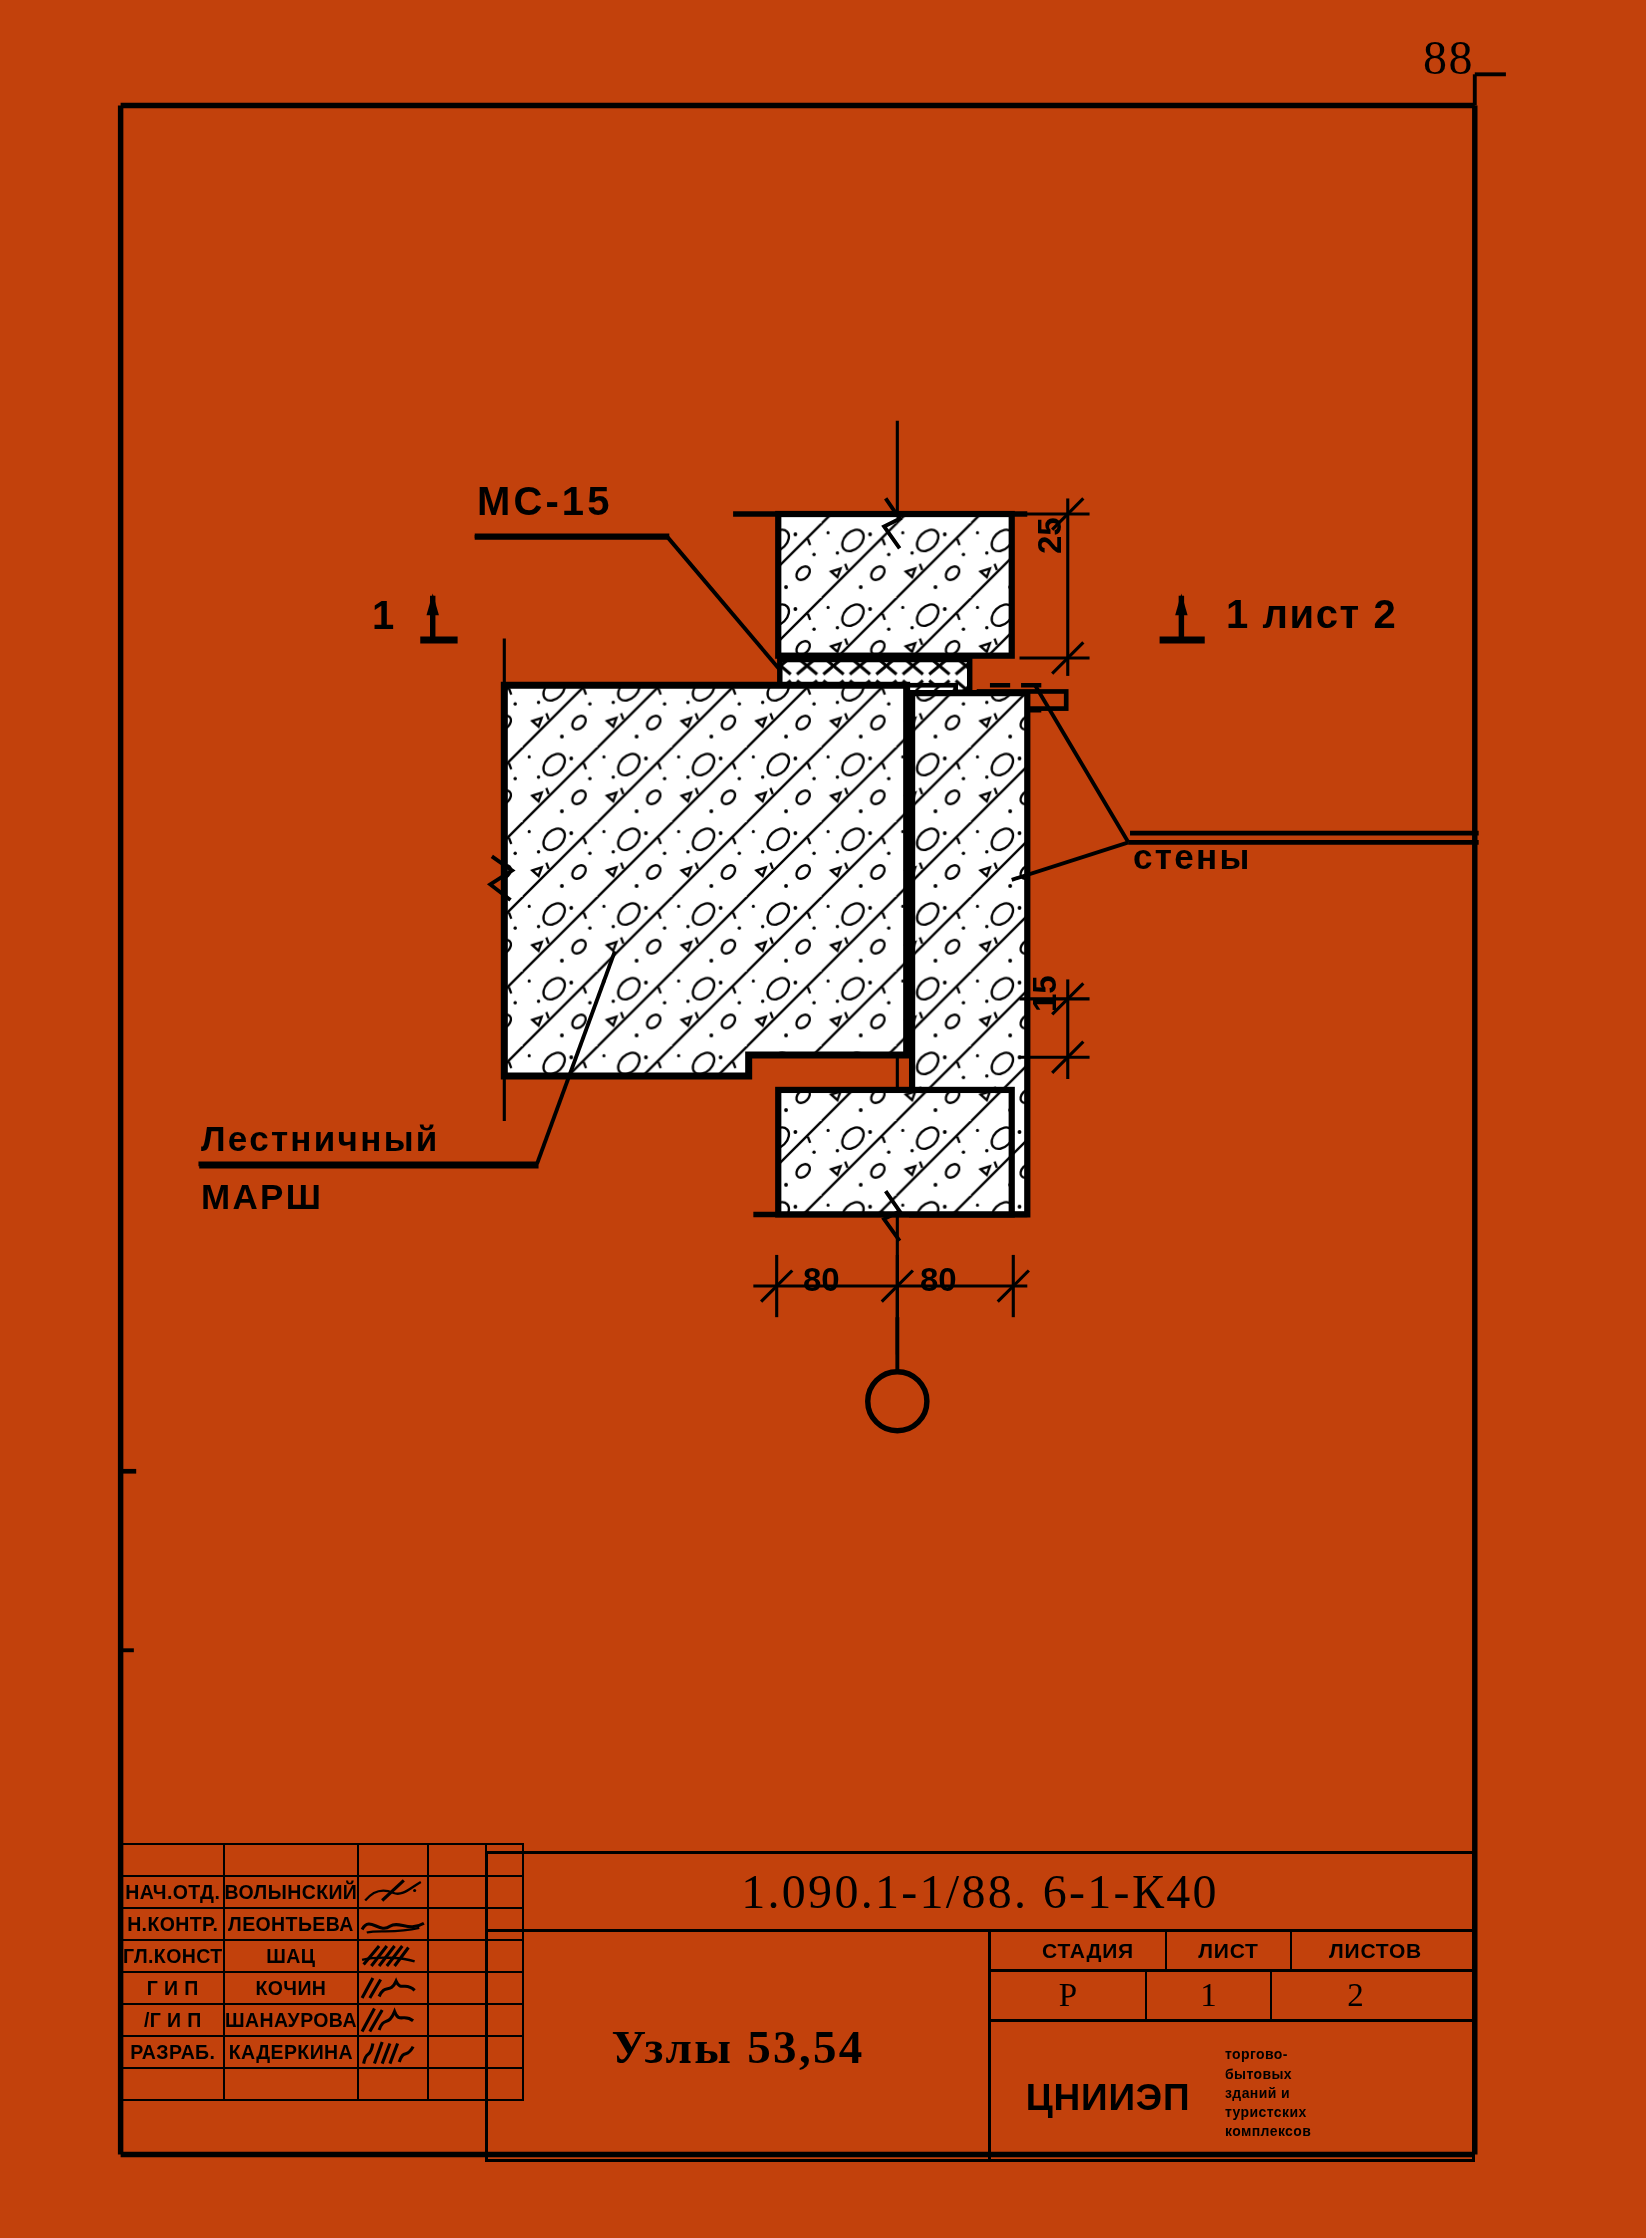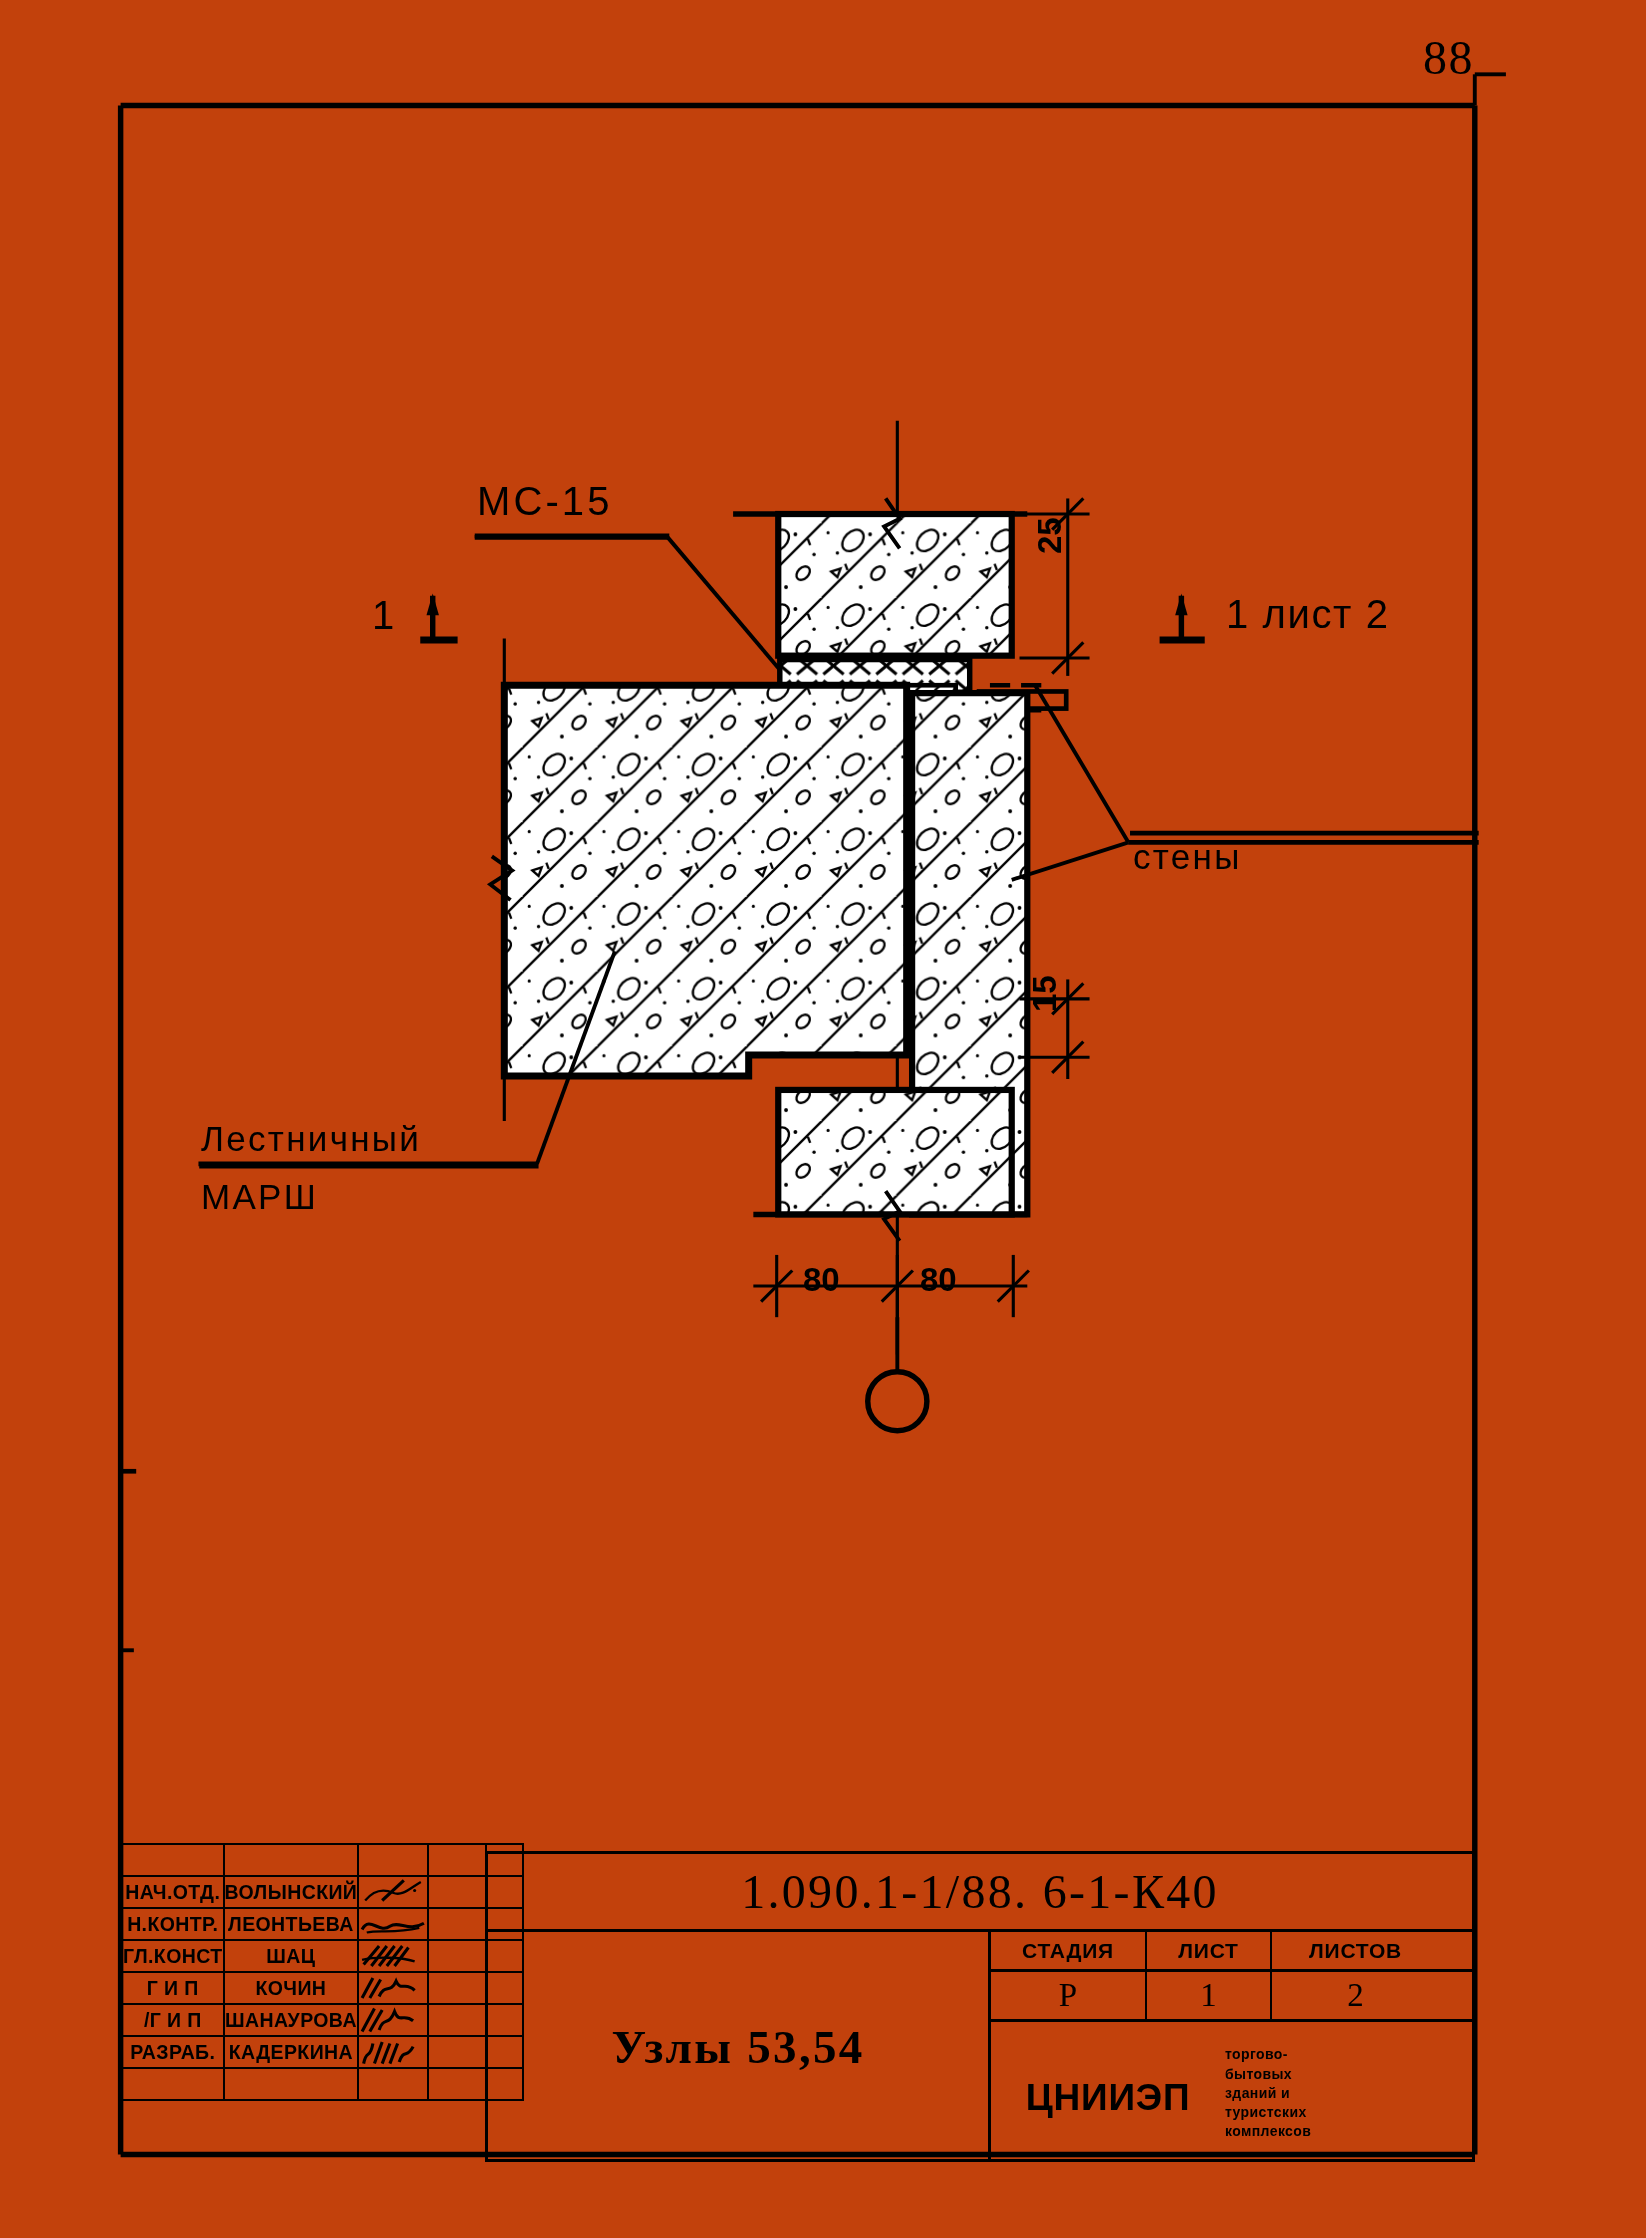--- a/index.html
+++ b/index.html
@@ -32,21 +32,21 @@
   .svg-layer {
     position: absolute;
     top: 0;
     left: 0;
     width: 1646px;
     height: 2239px;
   }
   .dwg-text {
     position: absolute;
     font-family: "Liberation Sans", sans-serif;
-    font-weight: 400;
+    font-weight: 700;
     color: #000;
     white-space: nowrap;
     letter-spacing: 1.6px;
   }
   .lbl-mc15 { left: 477px; top: 479px; font-size: 40px; letter-spacing: 3.1px; }
   .lbl-panel1 { left: 1133px; top: 778px; font-size: 35px; letter-spacing: 2.3px; }
   .lbl-panel2 { left: 1133px; top: 837px; font-size: 35px; letter-spacing: 2.3px; }
   .lbl-march1 { left: 201px; top: 1119px; font-size: 35px; letter-spacing: 2.3px; }
   .lbl-march2 { left: 201px; top: 1177px; font-size: 35px; letter-spacing: 2.3px; }
   .lbl-sheet { left: 1226px; top: 592px; font-size: 40px; letter-spacing: 1.6px; }
@@ -152,20 +152,21 @@
   .stage-block {
     position: absolute;
     left: 503px; top: 78px;
     width: 481px;
     height: 230px;
   }
   .stage-head {
     display: flex;
     height: 37px;
     border-bottom: 3.1px solid #000;
+    padding-left: 20px;
   }
   .stage-head div {
     box-sizing: border-box;
     border-right: 2.3px solid #000;
     display: flex; align-items: center; justify-content: center;
     font-size: 21px; font-weight: 700; letter-spacing: 0.8px;
     color: #000;
     font-family: "Liberation Sans", sans-serif;
   }
   .stage-head div:last-child { border-right: none; }

